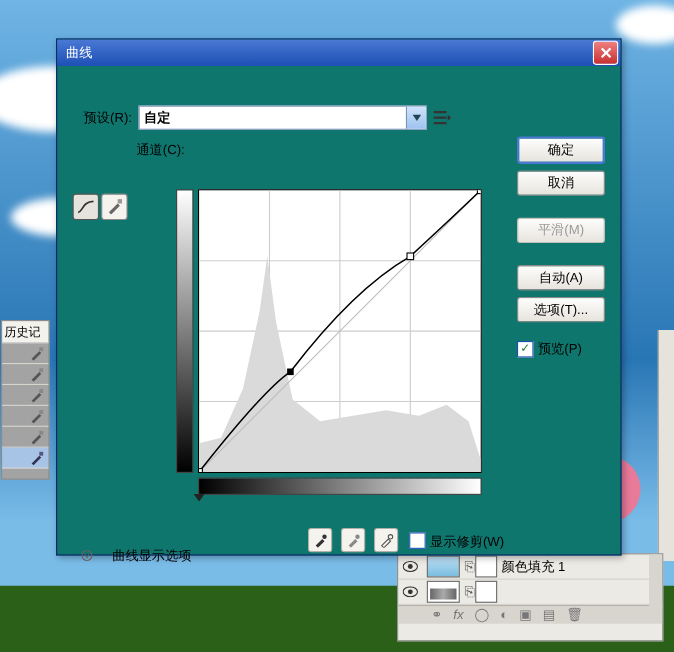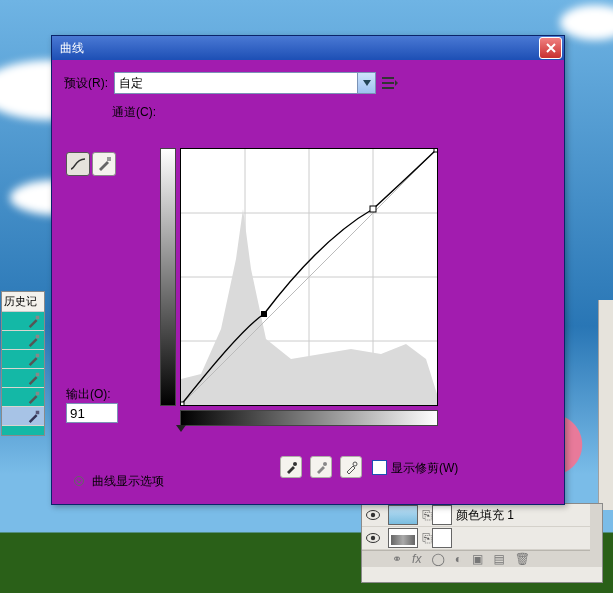--- a/index.html
+++ b/index.html
@@ -10,21 +10,21 @@
       radial-gradient(circle at 90% 75%,#e87a9a 0 30px,transparent 31px),
       linear-gradient(to top,#2a6018 0 60px,transparent 61px),
       linear-gradient(#6fb4e4,#2976b5 55%,#7abce8 80%);
   }
   .cloud{position:absolute;background:#fff;border-radius:50%;filter:blur(4px);}
   .c1{left:-20px;top:60px;width:140px;height:60px;}
   .c2{left:10px;top:180px;width:90px;height:35px;}
   .c3{left:560px;top:5px;width:70px;height:35px;}
 
   
-  .history{position:absolute;left:1px;top:291px;width:42px;height:143px;background:#14b8a6;border:1px solid #8a8a8a;}
+  .history{position:absolute;left:1px;top:291px;width:42px;height:143px;background:#a3a3a3;border:1px solid #8a8a8a;}
   .history-title{font-size:11px;padding:2px 2px;border-bottom:1px solid #ccc;background:#f4f2ed;}
   .hist-row{height:18px;border-bottom:1px solid #d8d5cf;display:flex;align-items:center;justify-content:flex-end;padding-right:3px;}
   .hist-row.sel{background:#a7c3e6;}
   .brush-ic{width:14px;height:14px;display:inline-block;}
   .brush-ic svg{display:block;}
 
   
   .rtools{position:absolute;right:0;top:300px;width:14px;background:#e6e3dc;border-left:1px solid #a0a0a0;}
   .rt1{height:210px;top:300px;}
 
@@ -37,29 +37,29 @@
   .t-lev{background:#fff;position:relative;}
   .t-lev::after{content:"";position:absolute;left:2px;right:2px;bottom:2px;height:10px;background:linear-gradient(to right,#666,#aaa,#666);}
   .mask{width:18px;height:18px;background:#fff;border:1px solid #666;margin-right:4px;}
   .lname{flex:1;}
   .lbar{height:16px;background:#d8d5cf;border-top:1px solid #b8b5ae;display:flex;align-items:center;gap:10px;padding-left:30px;color:#777;}
   .licons{position:absolute;right:0;top:0;width:12px;height:50px;background:#d8d5cf;}
   .chain{width:10px;text-align:center;color:#555;}
 
   
   .dialog{position:absolute;left:51px;top:35px;width:512px;height:468px;
-    background:#a21caf;border:1px solid #0a246a;box-shadow:2px 2px 6px rgba(0,0,0,.3);}
+    background:#0f766e;border:1px solid #0a246a;box-shadow:2px 2px 6px rgba(0,0,0,.3);}
   .titlebar{height:24px;background:linear-gradient(#4a79d4,#1d4fb5);display:flex;align-items:center;color:#fff;padding:0 2px 0 8px;}
   .titlebar .t{flex:1;font-size:12px;}
   .closebtn{width:21px;height:20px;background:linear-gradient(#f08080,#c83030);border:1px solid #fff;border-radius:3px;display:flex;align-items:center;justify-content:center;color:#fff;font-weight:bold;cursor:pointer;}
 
-  .body{padding:12px 12px;position:relative;height:calc(100% - 24px);box-sizing:border-box;}
+  .body{padding:12px 24px;position:relative;height:calc(100% - 24px);box-sizing:border-box;margin-top:24px;}
   .row{display:flex;align-items:center;gap:6px;margin-bottom:10px;}
   .lbl{white-space:nowrap;}
-  .combo{flex:1;height:20px;border:1px solid #7a93b6;background:#fff;display:flex;align-items:center;}
+  .combo{flex:1;height:20px;border:1px solid #7a93b6;background:#fff;display:flex;align-items:center;font-weight:bold;}
   .combo .v{flex:1;padding:0 4px;}
   .combo .arr{width:17px;height:100%;background:linear-gradient(#cfe3fb,#9ec2ef);border-left:1px solid #7a93b6;display:flex;align-items:center;justify-content:center;}
   .arr svg{display:block;}
   .hamb{width:16px;height:14px;cursor:pointer;}
 
   .chan-row{margin-left:48px;margin-bottom:6px;}
   .chan-row .combo{width:120px;flex:none;}
 
   .tools-col{position:absolute;left:14px;top:92px;width:50px;}
   .tool-pair{display:flex;gap:2px;margin-bottom:6px;}
@@ -76,21 +76,21 @@
 
   .in-block{position:absolute;left:128px;top:380px;}
 
   .eyedrops{position:absolute;left:228px;top:396px;display:flex;gap:8px;}
   .eyed{width:20px;height:20px;border:1px solid #b0b0a8;background:#f5f3ee;border-radius:3px;display:flex;align-items:center;justify-content:center;}
 
   .clip{position:absolute;left:320px;top:400px;display:flex;align-items:flex-start;gap:4px;}
   .chk{width:13px;height:13px;border:1px solid #1d4fb5;background:#fff;display:inline-flex;align-items:center;justify-content:center;}
   .chk.on::after{content:"✓";color:#2a7a2a;font-size:11px;line-height:1;}
 
-  .disclose{position:absolute;left:22px;bottom:14px;display:flex;align-items:center;gap:6px;cursor:pointer;}
+  .disclose{position:absolute;left:22px;bottom:14px;display:flex;align-items:center;gap:16px;cursor:pointer;}
 
   .btn-col{position:absolute;right:14px;top:40px;width:80px;display:flex;flex-direction:column;gap:6px;}
   .btn{height:21px;border:1px solid #8a8a8a;background:linear-gradient(#fdfdfc,#e7e4dd);border-radius:3px;display:flex;align-items:center;justify-content:center;cursor:pointer;}
   .btn.primary{border:2px solid #4a79d4;}
   .btn.disabled{color:#9a9a9a;border-color:#c0c0b8;}
   .spacer{height:8px;}
   .prev{display:flex;align-items:center;gap:4px;margin-top:10px;}
 </style>
 </head>
 <body>
@@ -232,24 +232,20 @@
               <path d="M1 12 C5 12 5 2 15 2" fill="none" stroke="#333" stroke-width="1.6"></path>
             </svg>
         </div>
         <div class="tool-btn">
           <svg width="14" height="14" viewBox="0 0 14 14">
               <path d="M2 12 L10 4 L12 6 L4 14 Z" fill="#666"></path>
               <rect x="10" y="0" width="4" height="4" fill="#999"></rect>
             </svg>
         </div>
       </div>
-      <div class="out-block">
-        <div class="lbl">输出(O):</div>
-        <input class="numfield" value="91" style="">
-      </div>
     </div>
 
     <div class="curve-area">
       <div class="gleft"></div>
       <div class="graph">
         <svg width="256" height="256" viewBox="0 0 256 256">
 
           <g stroke="#ccc" stroke-width="1">
             <line x1="64" y1="0" x2="64" y2="256"></line>
               <line x1="128" y1="0" x2="128" y2="256"></line>
@@ -303,15 +299,38 @@
     </div>
 
     <div class="disclose">
       <span><svg width="12" height="10">
             <circle cx="5" cy="5" r="4.5" fill="none" stroke="#666"></circle>
             <path d="M3 4 L5 7 L7 4" fill="none" stroke="#666"></path>
           </svg></span>
       <span>曲线显示选项</span>
     </div>
 
+    <div class="btn-col">
+      <div class="btn primary">
+          <span>确定</span>
+        </div>
+      <div class="btn">
+          <span>取消</span>
+        </div>
+      <div class="spacer"></div>
+      <div class="btn disabled">
+          <span>平滑(M)</span>
+        </div>
+      <div class="spacer"></div>
+      <div class="btn">
+          <span>自动(A)</span>
+        </div>
+      <div class="btn">
+          <span>选项(T)...</span>
+        </div>
+      <div class="prev">
+        <span class="chk on"></span>
+        <span>预览(P)</span>
+      </div>
+    </div>
 
   </div>
 </div>
 
 </body></html>

